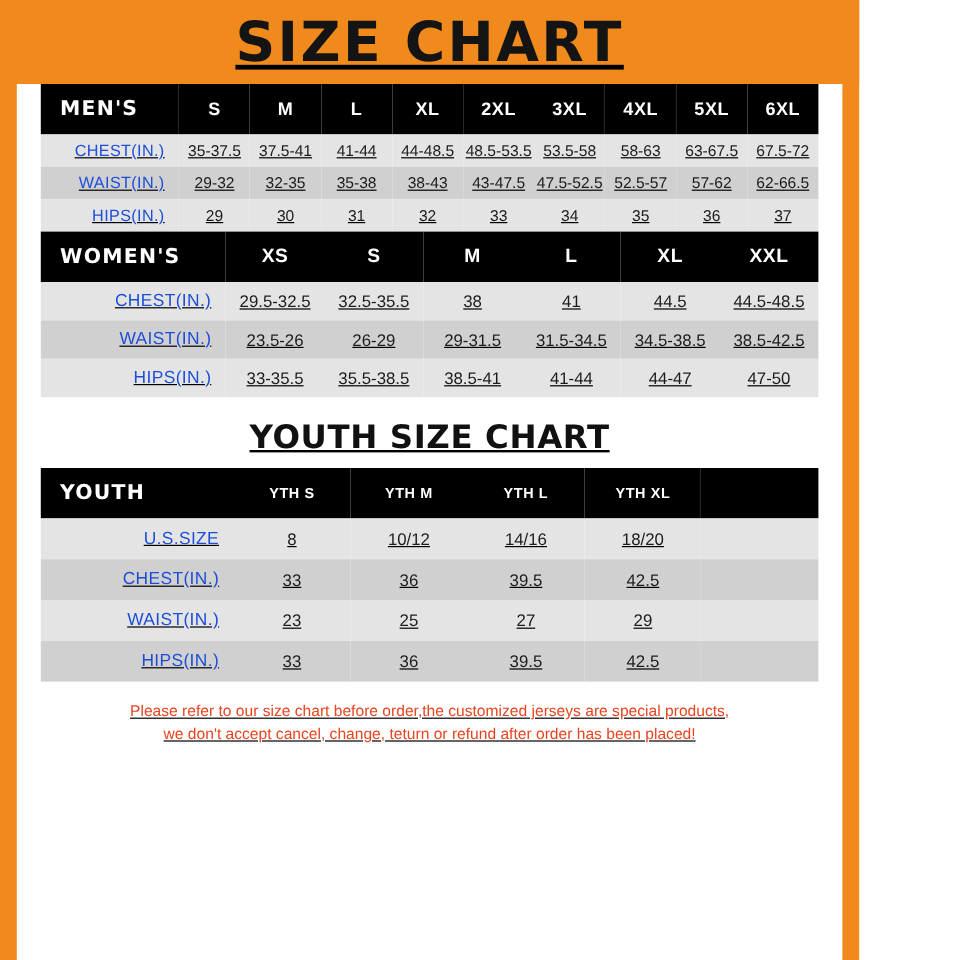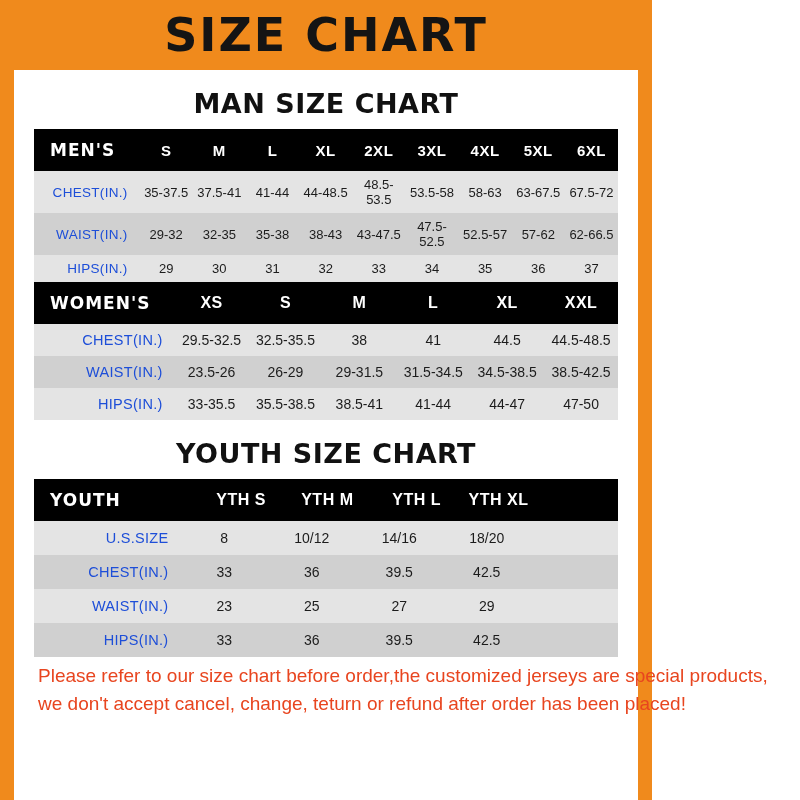--- a/index.html
+++ b/index.html
@@ -8,26 +8,27 @@
   }
   body {
     width: 800px;
     height: 800px;
     background: #ffffff;
     font-family: "Liberation Sans", sans-serif;
     overflow: hidden;
   }
   .page {
     position: relative;
-    width: 652px;
+    width: 716px;
     height: 800px;
     box-sizing: border-box;
     border-left: 14px solid #f08a1c;
     border-right: 14px solid #f08a1c;
     background: #ffffff;
+    text-decoration: underline;
   }
   .banner {
     height: 70px;
     background: #f08a1c;
     display: flex;
     align-items: center;
     justify-content: center;
     margin: 0 -14px;
   }
   .banner-title {
@@ -90,48 +91,47 @@
     padding-right: 12px;
     font-size: 13.5px;
     letter-spacing: 0.3px;
     color: #1d4ed8;
   }
   
   table.women td, table.women th { font-size: 14px; }
   table.women thead th { font-size: 16px; }
   table.women tbody td.rowhead { font-size: 14.5px; }
   table.youth td, table.youth th { font-size: 14px; }
-  table.youth thead th { font-size: 16px; text-align: right; }
+  table.youth thead th { font-size: 12px; }
   table.youth tbody td.rowhead { font-size: 14.5px; }
   table.youth tbody td { padding: 9px 16px; }
   table.women tbody td { padding: 8px 2px; }
 
   .notice {
-    margin-top: 5px;
+    margin-top: 16px;
     text-align: center;
     color: #e8451f;
-    font-size: 19px;
+    font-size: 13px;
     line-height: 1.45;
     font-family: "Liberation Sans", sans-serif;
     padding: 0 4px;
   }
   .notice div { white-space: nowrap; }
 </style>
 </head>
 <body>
 
 <div class="page">
 
   <div class="banner">
     <div class="banner-title">SIZE CHART</div>
   </div>
 
   <div class="content">
 
-    <div class="section-title">MAN SIZE CHART</div>
     <table class="size-table men">
       <thead>
         <tr>
           <th class="corner" style="width:15%">MEN'S</th>
           <th>S</th>
           <th>M</th>
           <th>L</th>
           <th>XL</th>
           <th>2XL</th>
           <th>3XL</th>

